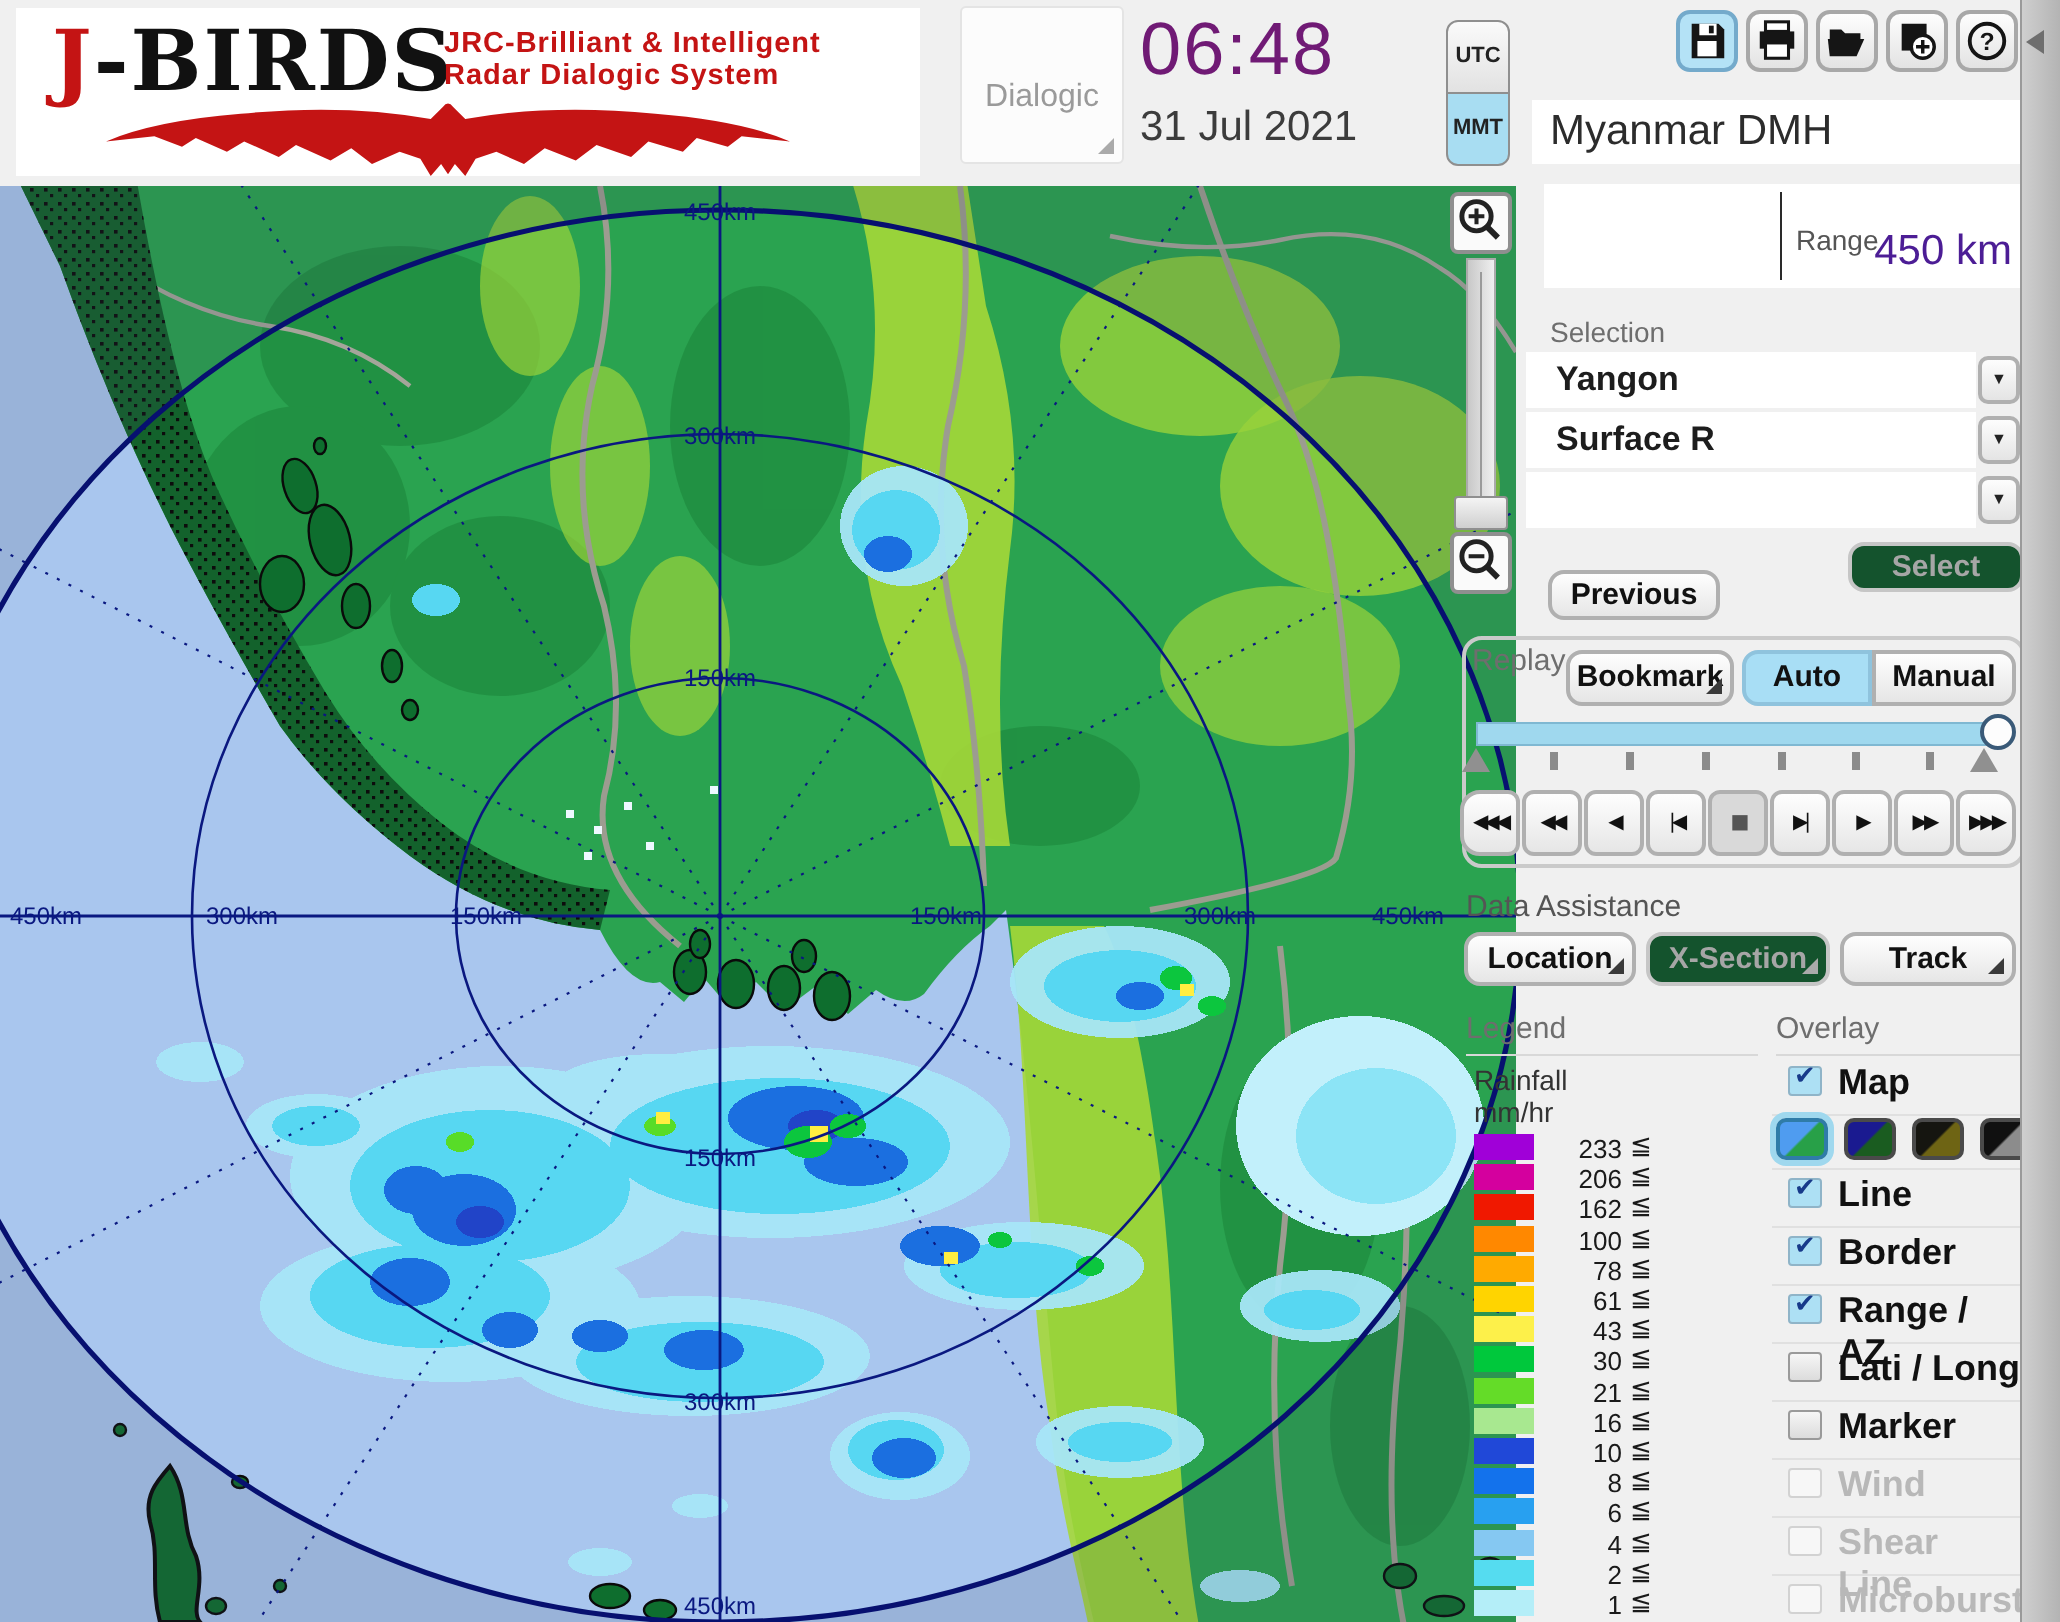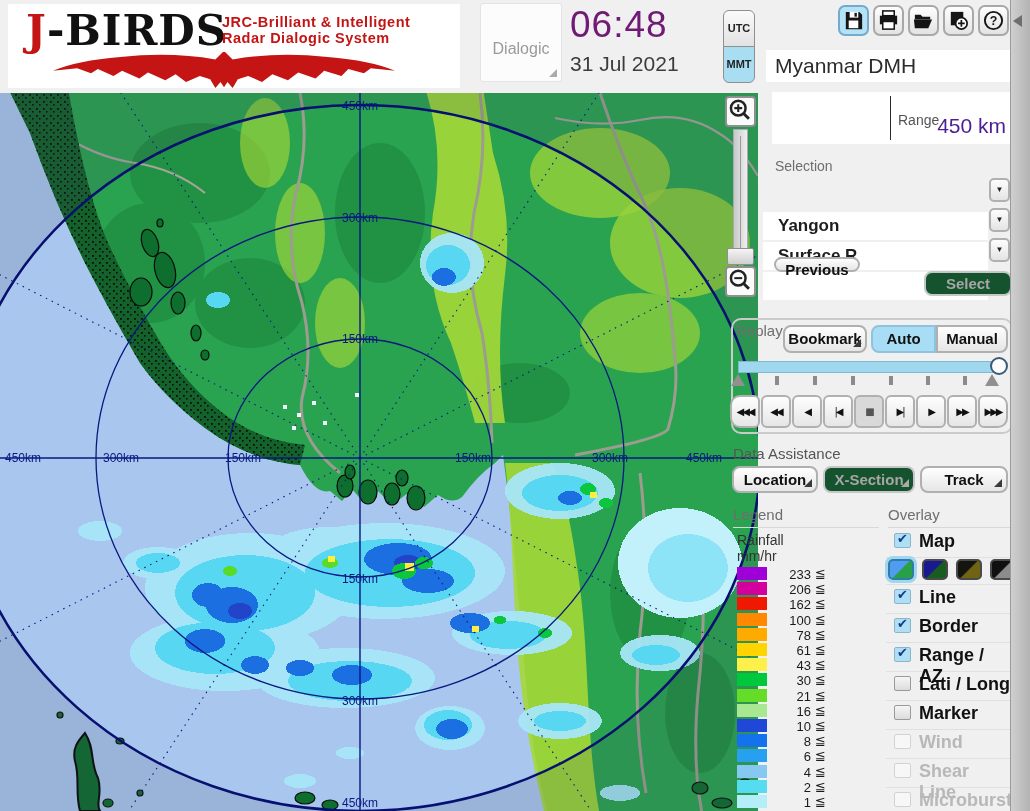--- a/index.html
+++ b/index.html
@@ -29,21 +29,21 @@
   .station span{position:absolute;left:9px;top:4px;font-size:21px;color:#2c2c2c;}
   .rightstrip{position:absolute;left:1010px;top:0;width:20px;height:811px;background:linear-gradient(90deg,#cfcfcf,#b2b2b2);border-left:1px solid #9a9a9a;}
   .collapse{position:absolute;left:1013px;top:15px;width:0;height:0;border-top:6px solid transparent;border-bottom:6px solid transparent;border-right:9px solid #6e6e6e;}
   
   .btn{position:absolute;box-sizing:border-box;background:linear-gradient(#fefefe,#e6e6e6);border:2px solid #b0b0b0;border-radius:8px;
        font-size:15px;font-weight:bold;color:#111;text-align:center;}
   .btn.dis{color:#a6a6a6;background:#14532d;border-color:#c6c6c6;}
   .btn.selblue{background:#a8def5;border-color:#8fc3dd;}
   
   .plabel{position:absolute;color:#6e6e6e;font-size:14px;}
-  .ddfield{position:absolute;left:763px;width:225px;height:28px;background:#fff;margin-top:36px;}
+  .ddfield{position:absolute;left:763px;width:225px;height:28px;background:#fff;}
   .ddfield span{position:absolute;left:15px;top:4px;font-size:17px;font-weight:600;color:#1d1d1d;}
   .ddarrow{position:absolute;left:989px;width:21px;height:24px;border:2px solid #b0b0b0;border-radius:5px;box-sizing:border-box;
            background:linear-gradient(#fdfdfd,#e4e4e4);text-align:center;font-size:8px;line-height:19px;color:#222;}
   .gbox{position:absolute;left:731px;top:318px;width:282px;height:116px;border:2px solid #cacaca;border-radius:10px;box-sizing:border-box;}
   .tick{position:absolute;width:4px;height:9px;background:#8b8b8b;top:376px;}
   .endtri{position:absolute;top:374px;width:0;height:0;border-left:7px solid transparent;border-right:7px solid transparent;border-bottom:12px solid #909090;}
   .playbtn{position:absolute;top:395px;width:30px;height:33px;box-sizing:border-box;border:2px solid #b0b0b0;border-radius:6px;
            background:linear-gradient(#fefefe,#e6e6e6);font-family:"DejaVu Sans",sans-serif;font-size:10px;color:#111;
            text-align:center;line-height:29px;letter-spacing:-2px;overflow:hidden;}
   .playbtn.pressed{background:#d9d9d9;color:#555;}
@@ -366,21 +366,21 @@
   <div class="ddarrow" style="top:178px;">▼</div>
   <div class="ddfield" style="top:206px;">
       <span>Surface R</span>
     </div>
   <div class="ddarrow" style="top:208px;">▼</div>
   <div class="ddfield" style="top:236px;">
       <span></span>
     </div>
   <div class="ddarrow" style="top:238px;">▼</div>
 
-  <div class="btn" style="left:774px;top:257px;width:86px;height:15px;line-height:21px;">Previous</div>
+  <div class="btn" style="left:774px;top:285px;width:86px;height:25px;line-height:21px;">Previous</div>
   <div class="btn dis" style="left:924px;top:271px;width:88px;height:25px;line-height:21px;">Select</div>
 
   <div class="gbox"></div>
   <div class="plabel" style="left:736px;top:322px;font-size:15px;">Replay</div>
   <div class="btn corner" style="left:783px;top:325px;width:84px;height:28px;line-height:24px;">Bookmark</div>
   <div class="btn selblue" style="left:871px;top:325px;width:65px;height:28px;line-height:24px;border-radius:8px 0 0 8px;">Auto</div>
   <div class="btn" style="left:936px;top:325px;width:72px;height:28px;line-height:24px;border-radius:0 8px 8px 0;">Manual</div>
   <div class="abs" style="left:738px;top:361px;width:262px;height:12px;background:#9fd8ee;border:1px solid #7fb8d2;box-sizing:border-box;"></div>
   <div class="abs" style="left:990px;top:357px;width:18px;height:18px;border-radius:50%;background:#fdfdfd;border:2px solid #3a5a78;box-sizing:border-box;"></div>
   <div class="endtri" style="left:731px;"></div>

